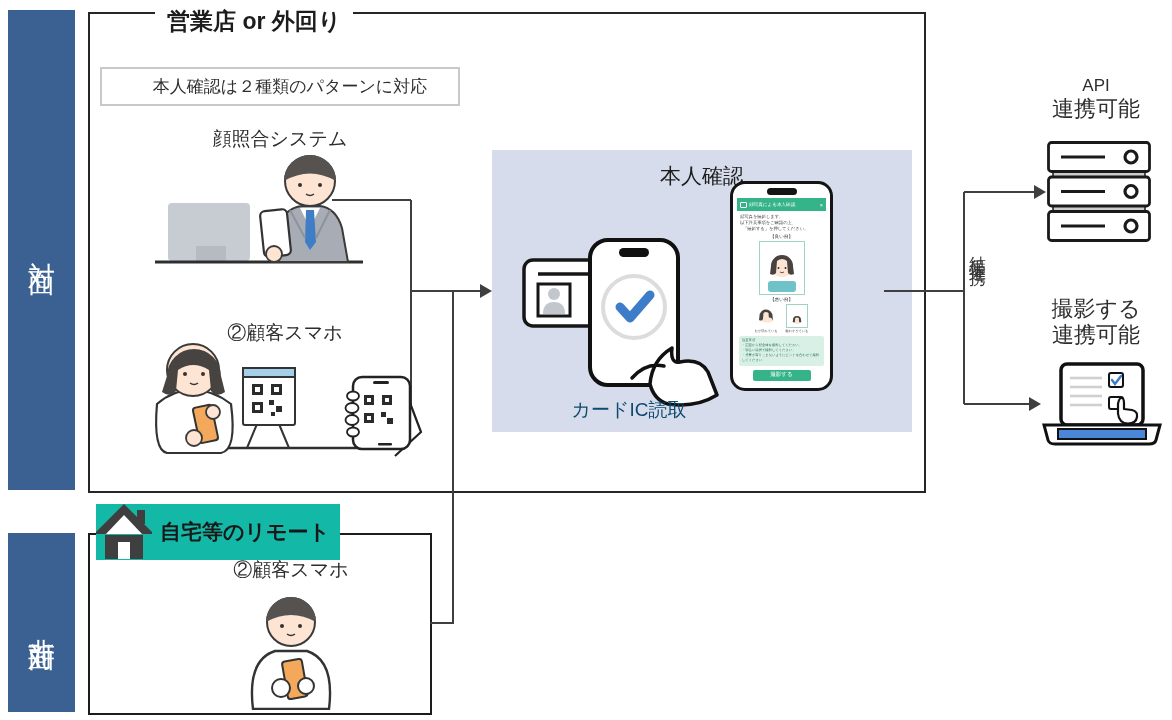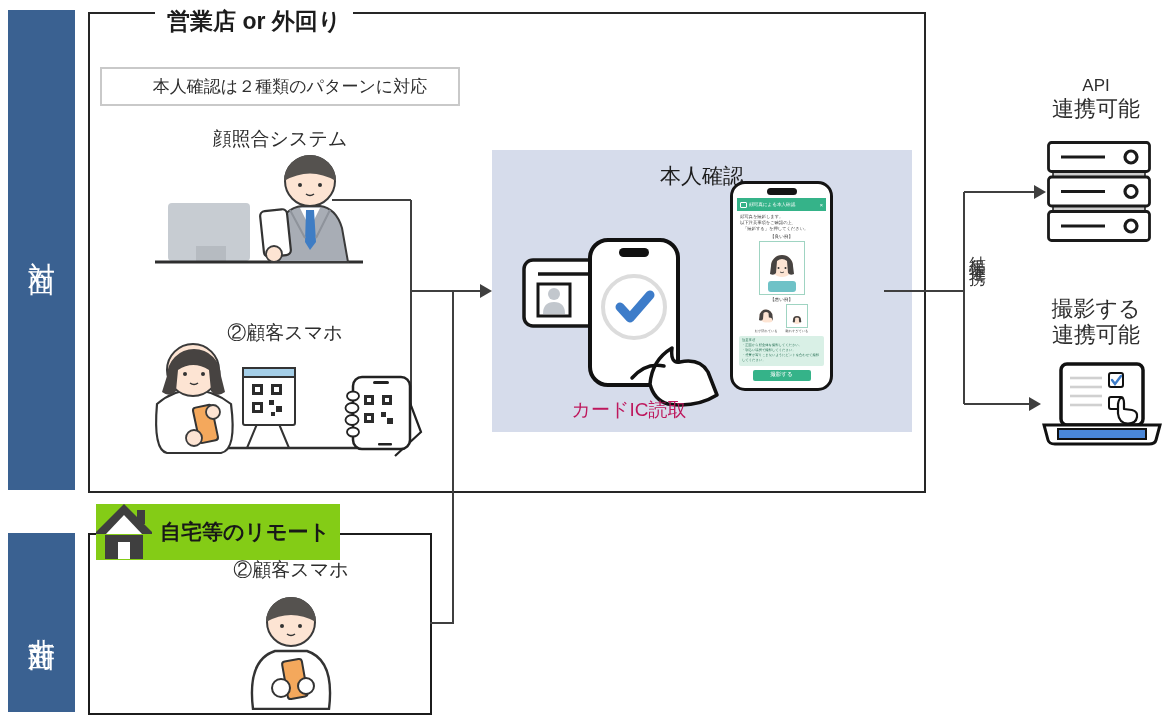--- a/index.html
+++ b/index.html
@@ -19,21 +19,21 @@
     background:#fff;font-weight:bold;font-size:23px;color:#1c1c1c;padding:0 12px;line-height:27px;white-space:nowrap;
   }
   .note-box{
     border:2px solid #c9c9c9;background:#fff;display:flex;align-items:center;justify-content:center;
     font-size:17px;color:#2f2f2f;white-space:nowrap;padding-left:20px;
   }
   .small-title{font-size:19px;color:#2d2d2d;white-space:nowrap;}
   
   .panel{background:#D6DCEB;padding-left:28px;}
   .panel-title{font-size:21px;color:#1d1d1d;text-align:center;white-space:nowrap;}
-  .panel-caption{font-size:19px;color:#be185d;text-align:center;white-space:nowrap;}
+  .panel-caption{font-size:19px;color:#0c4a6e;text-align:center;white-space:nowrap;}
   
   .mock{background:#fff;border:3px solid #141414;border-radius:15px;}
   .mock-pill{position:absolute;top:4px;left:50%;transform:translateX(-50%);width:30px;height:7px;background:#141414;border-radius:4px;}
   .mock-screen{position:absolute;left:4px;right:4px;top:14px;bottom:7px;overflow:hidden;font-family:"Liberation Sans",sans-serif;}
   .mock-header{background:#35B389;color:#fff;height:13px;display:flex;align-items:center;padding:0 3px;font-size:4.6px;}
   .mock-cam{display:inline-block;width:5px;height:4px;border:0.8px solid #fff;border-radius:1px;margin-right:2px;}
   .mock-close{margin-left:auto;font-size:5.5px;}
   .mock-body{padding:3px 3px 0;font-size:4.3px;line-height:1.4;color:#3a3a3a;}
   .mock-label{font-size:4.6px;color:#333;text-align:center;margin-top:2px;}
   .good-frame{width:44px;height:52px;margin:2px auto 0;border:1px solid #9fd4c2;background:#fff;display:flex;align-items:center;justify-content:center;}
@@ -41,21 +41,21 @@
   .bad-item{text-align:center;}
   .bad-thumb{width:20px;height:22px;border:1px solid #cfe6db;background:#fff;margin:0 auto;display:flex;align-items:flex-end;justify-content:center;overflow:hidden;}
   .bad-cap{font-size:3.2px;color:#555;margin-top:1px;white-space:nowrap;}
   .mock-notice{margin:3px 2px 0;background:#d9f0e6;border-radius:2px;padding:2px 3px;font-size:3.3px;line-height:1.55;color:#1f6b4e;}
   .mock-btn{width:58px;height:11px;margin:4px auto 0;background:#35B389;color:#fff;border-radius:2px;display:flex;align-items:center;justify-content:center;font-size:5.6px;}
   
   .out-label{font-size:22px;color:#2e2e2e;text-align:center;line-height:1.18;white-space:nowrap;}
   .out-label .big{font-size:17px;}
   .vert-label{writing-mode:vertical-rl;text-orientation:upright;font-size:17px;color:#333;letter-spacing:4px;white-space:nowrap;}
   
-  .remote-title{display:flex;align-items:center;background:#84cc16;padding-right:10px;}
+  .remote-title{display:flex;align-items:center;background:#14b8a6;padding-right:10px;}
   .remote-title .txt{font-weight:bold;font-size:21px;color:#181818;margin-left:8px;white-space:nowrap;}
   svg{display:block;}
 </style>
 </head>
 <body>
 
 <div class="abs ribbon" style="left:8px;top:10px;width:67px;height:480px;">対面</div>
 <div class="abs ribbon" style="left:8px;top:533px;width:67px;height:179px;letter-spacing:4px;">非対面</div>
 
 <div class="abs outline-box" style="left:88px;top:12px;width:834px;height:477px;"></div>

